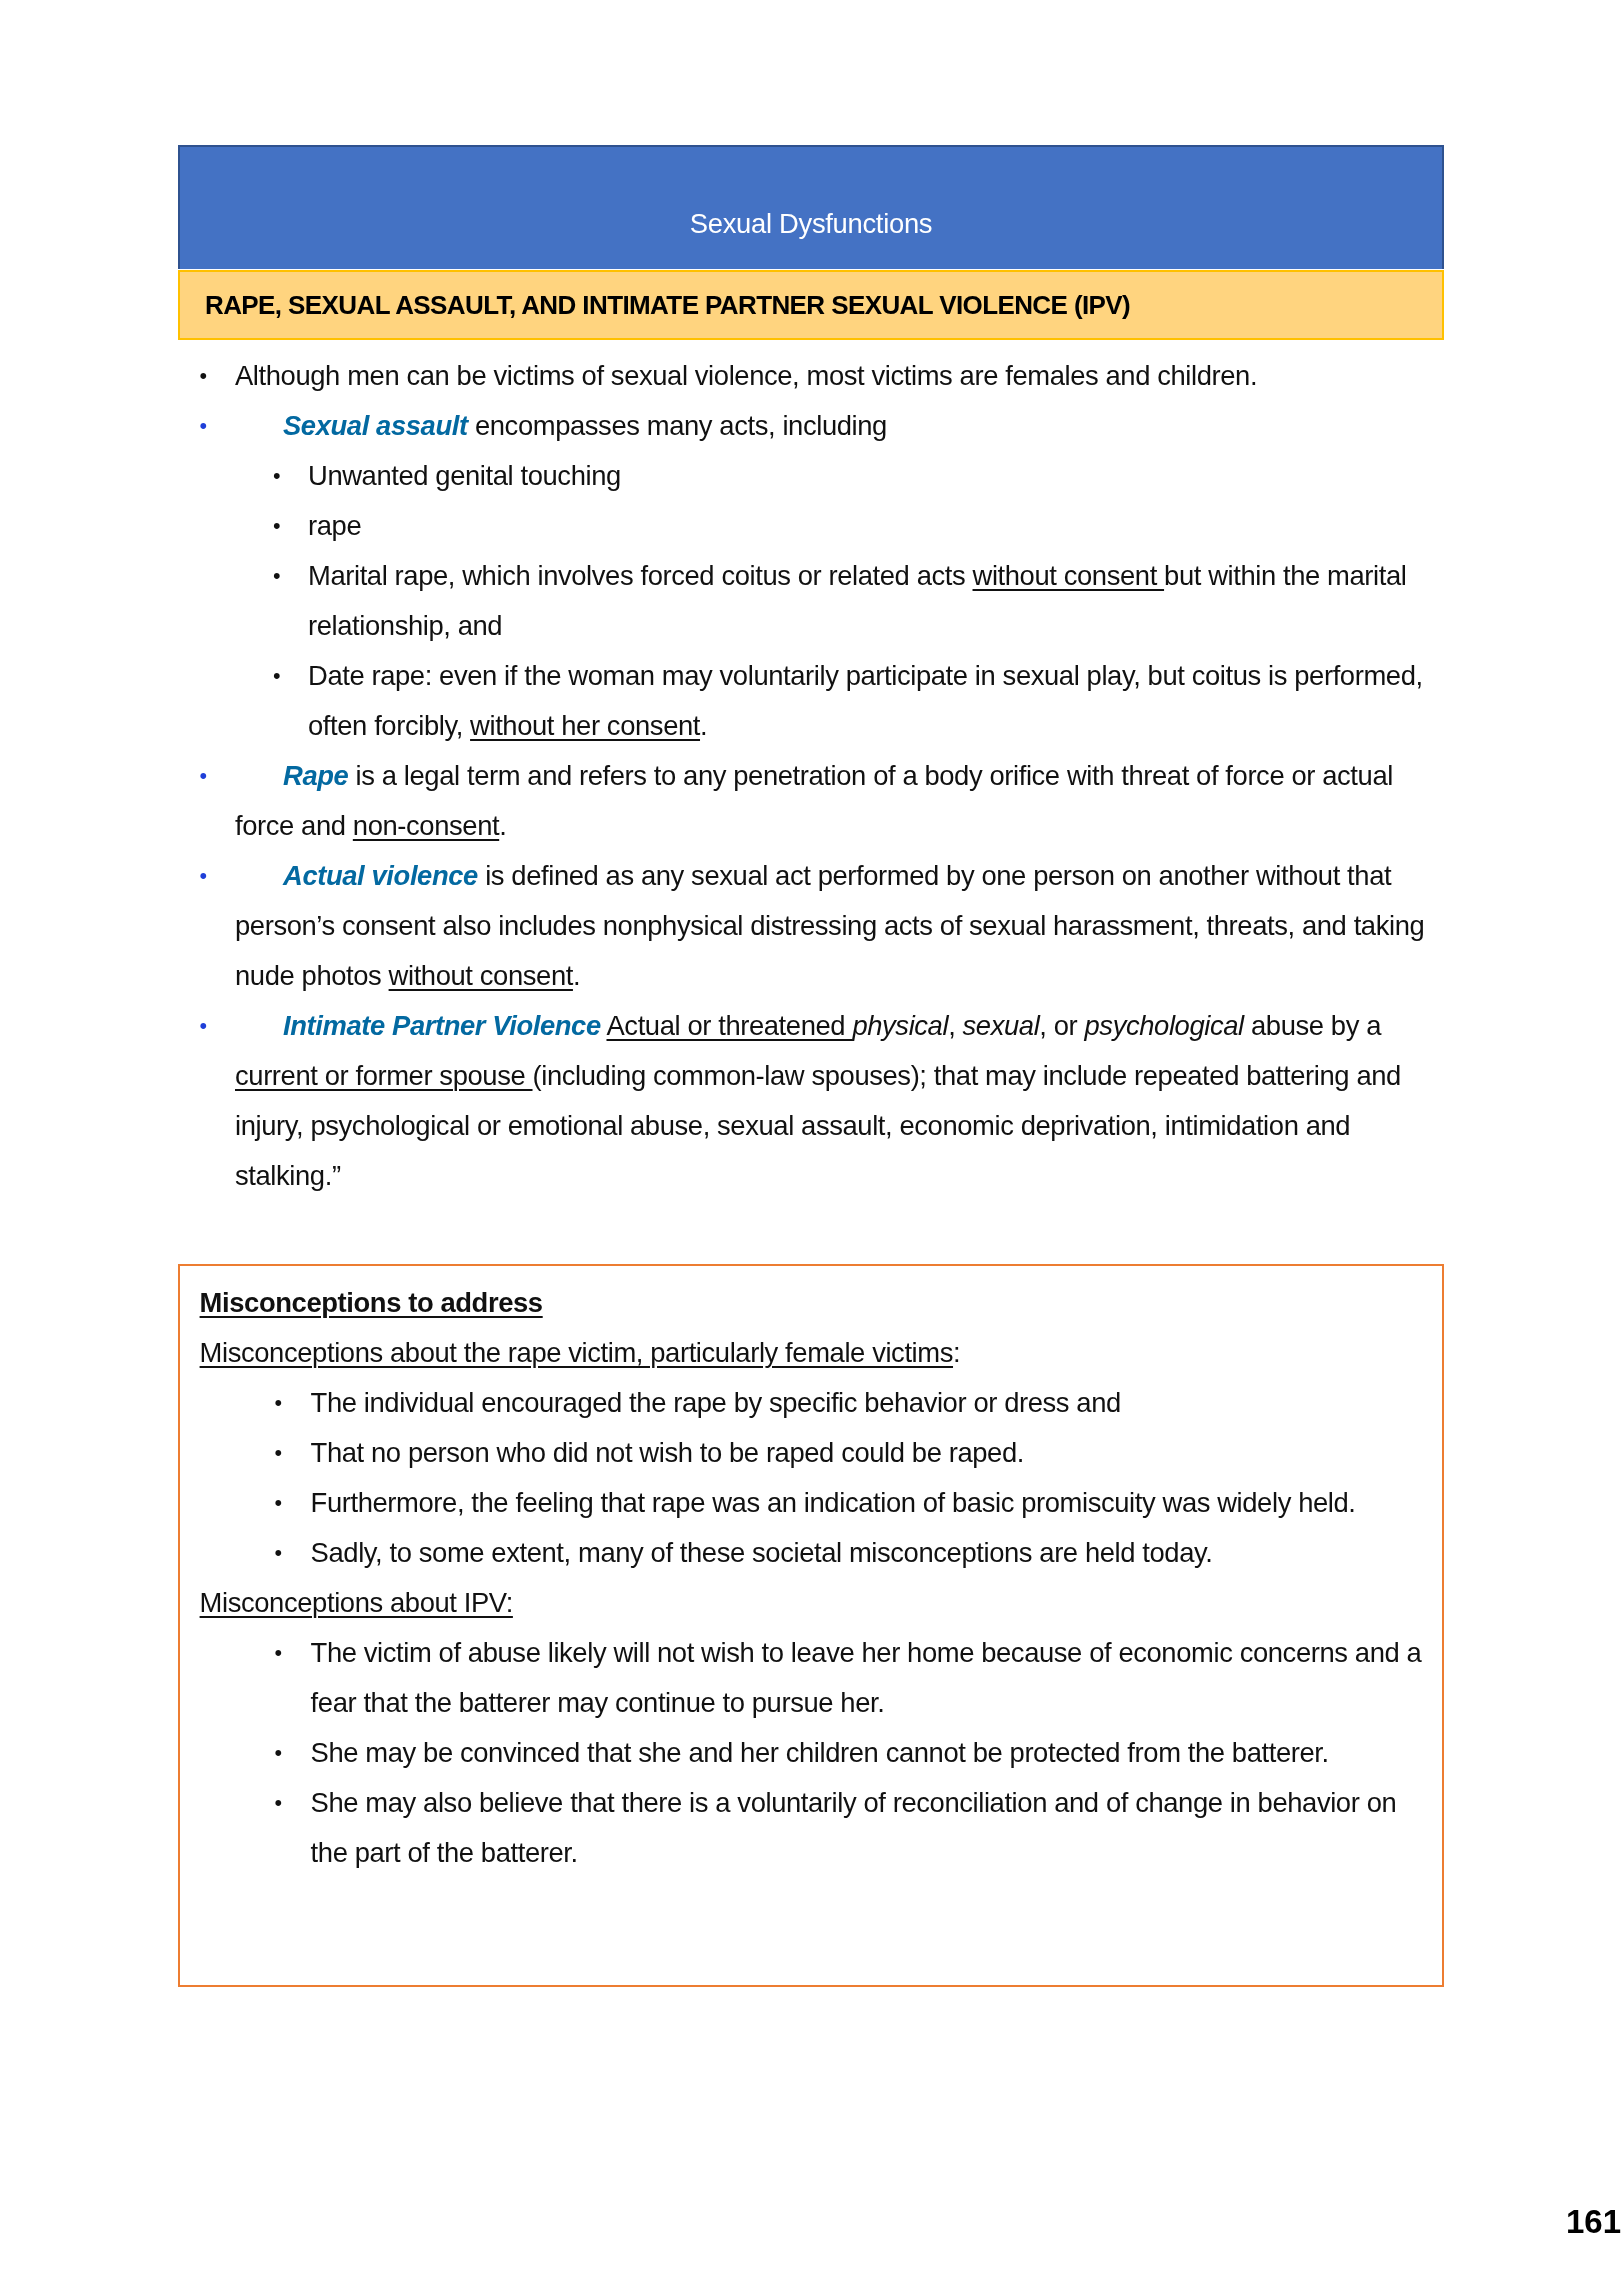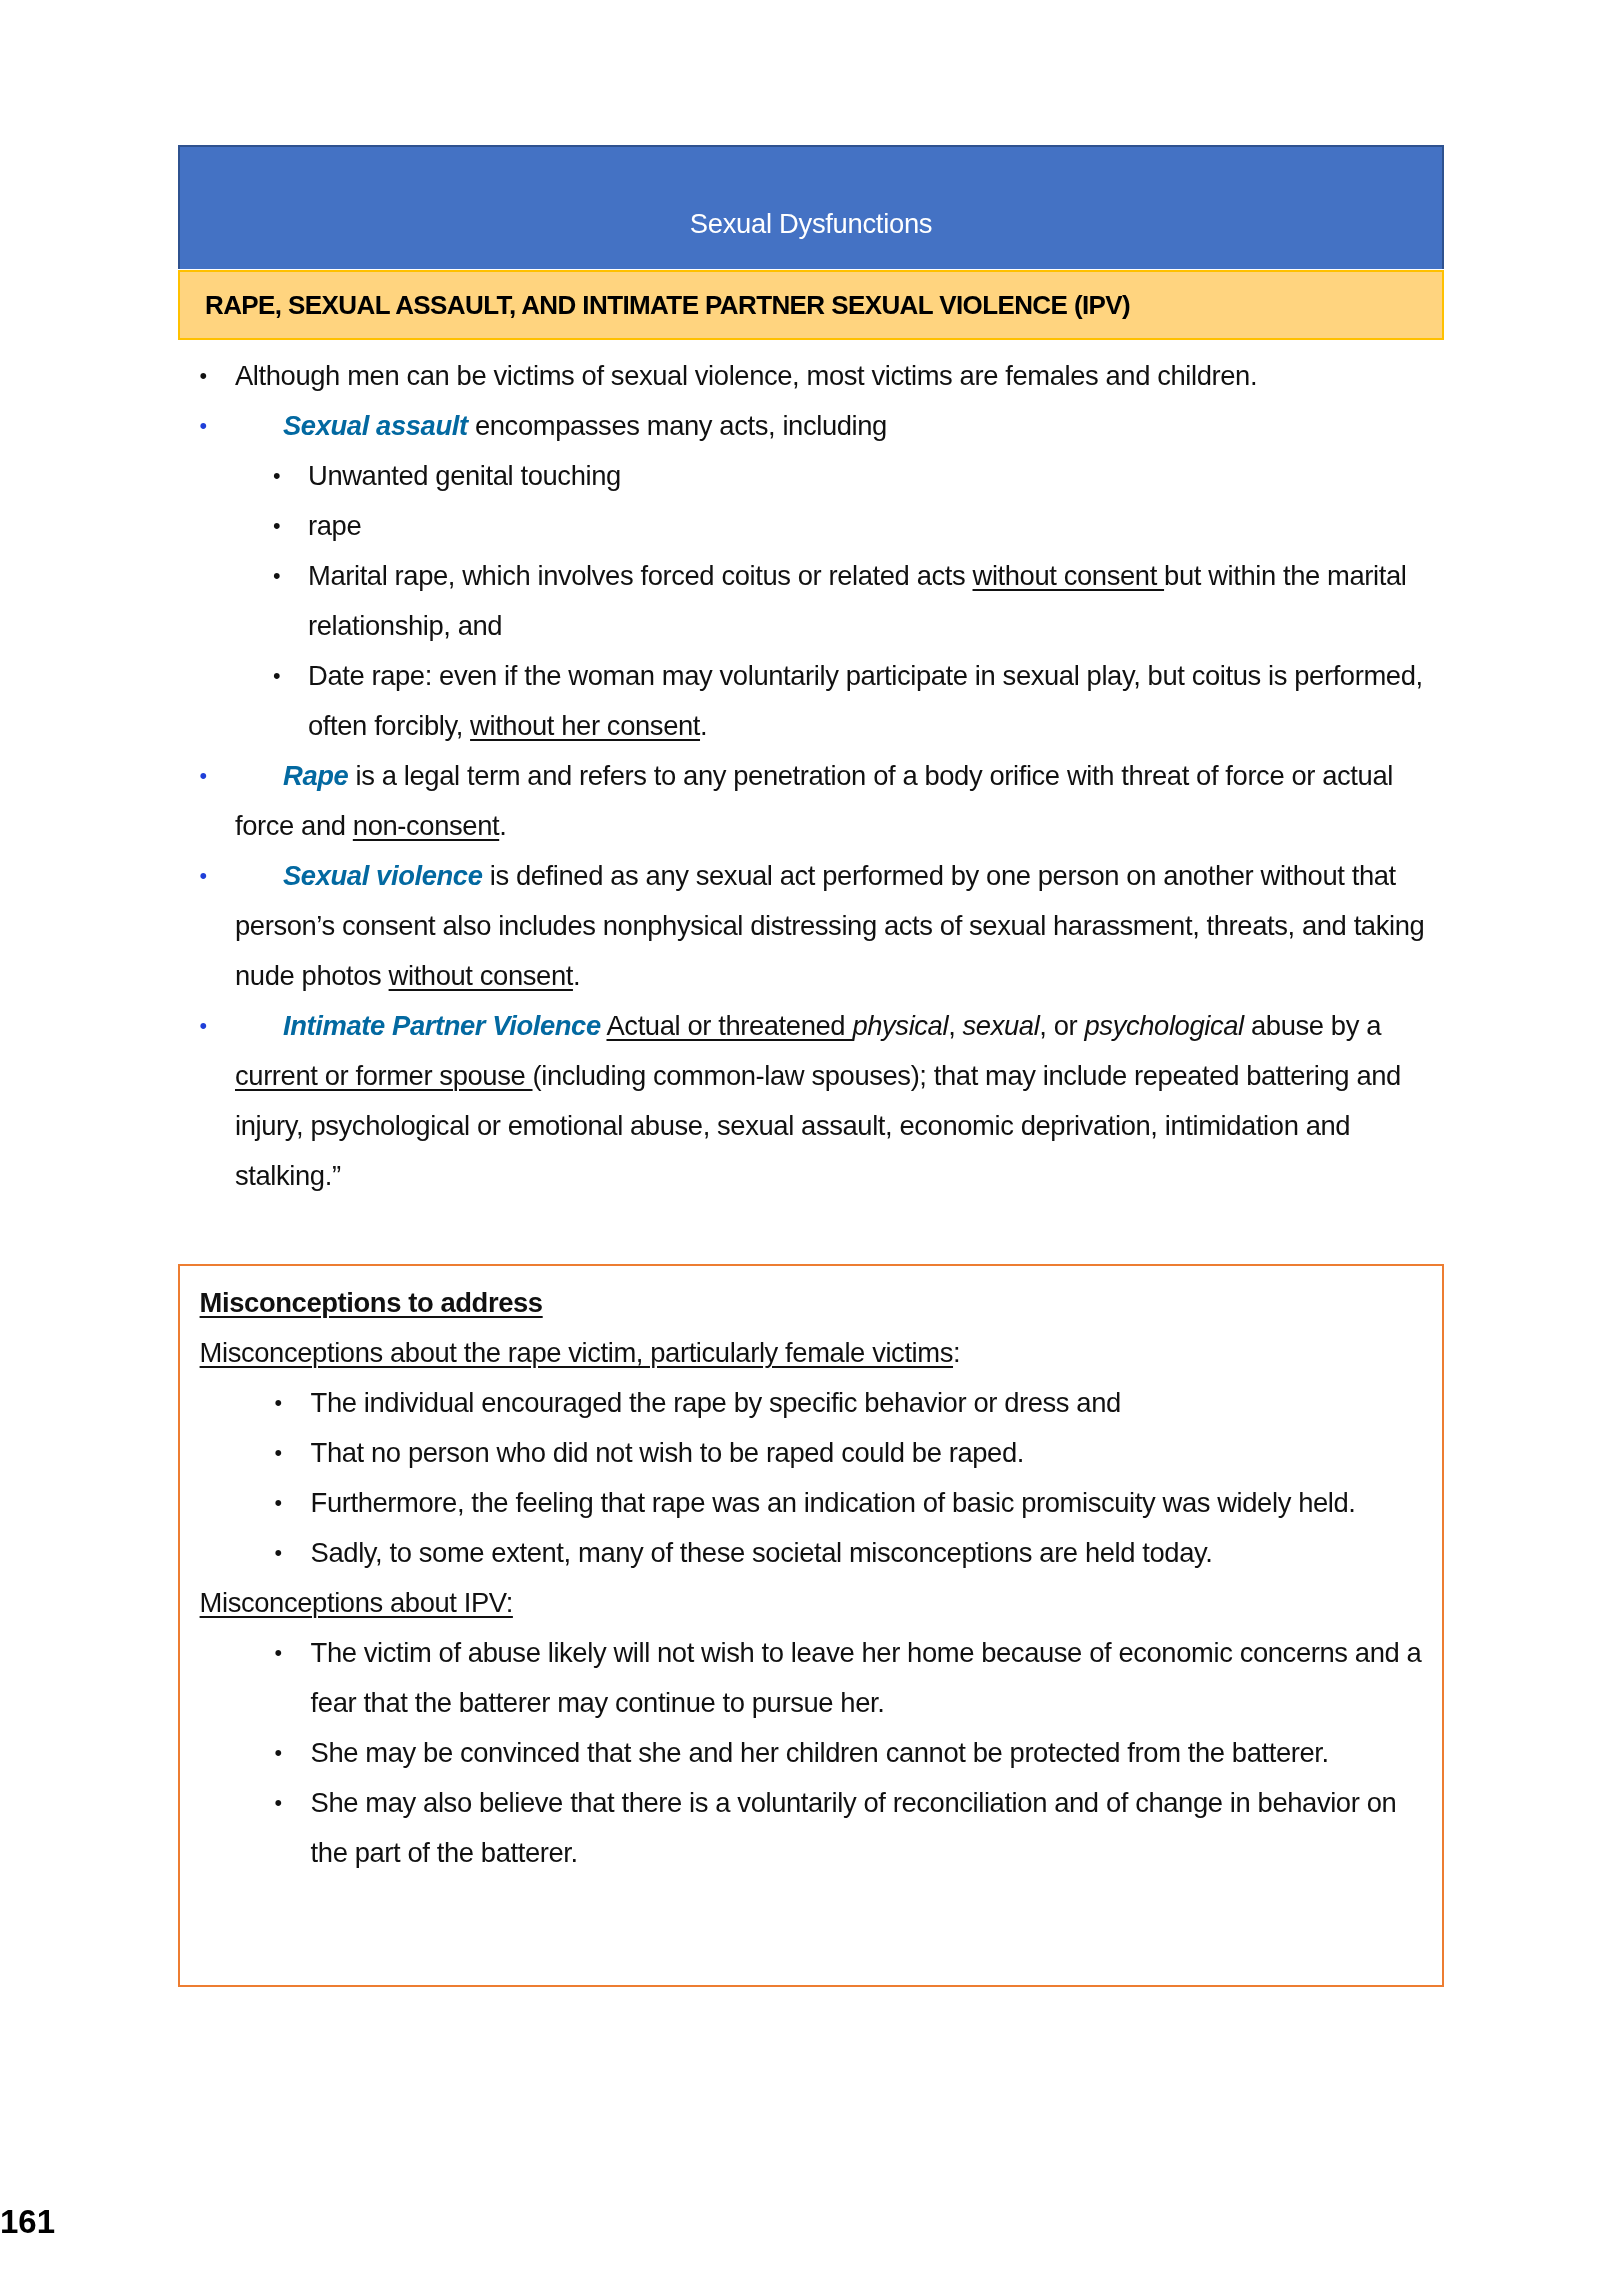--- a/index.html
+++ b/index.html
@@ -24,21 +24,21 @@
   .term { color: #0369a1; font-weight: bold; font-style: italic; margin-left: 48px; }
   .u { text-decoration: underline; text-underline-offset: 3.9px; text-decoration-thickness: 2px; }
   .i { font-style: italic; }
   .misc-box { position: absolute; left: 178px; top: 1264px; width: 1266px; height: 723px;
               border: 2.9px solid #ED7D31; box-sizing: border-box; }
   .misc-content { position: absolute; left: 19.6px; top: 11.8px; width: 1225px; font-size: 27.4px; line-height: 50px; letter-spacing: -0.4px; }
   .misc-heading { font-weight: bold; text-decoration: underline; text-underline-offset: 3.9px; text-decoration-thickness: 2px; }
   .misc-sub { text-decoration: underline; text-underline-offset: 3.9px; text-decoration-thickness: 2px; }
   .misc-content .lvl2 { padding-left: 111px; }
   .misc-content .lvl2 .bullet { left: 75px; }
-  .page-number { position: absolute; left: 0; width: 1621px; top: 2203px; text-align: left;
+  .page-number { position: absolute; left: 0; width: 1621px; top: 2203px; text-align: right;
                  font-weight: bold; font-size: 33px; font-family: "Liberation Sans", sans-serif; color: #000; }
 </style>
 </head>
 <body>
 
 <div class="header-box">
   <span class="header-title">Sexual Dysfunctions</span>
 </div>
 
 <div class="section-band">
@@ -72,21 +72,21 @@
     <span>Date rape: even if the woman may voluntarily participate in sexual play, but coitus is performed, often forcibly, </span><span class="u">without her consent</span><span>.</span>
   </div>
 
   <div class="item lvl1">
     <span class="bullet blue">•</span>
     <span class="term">Rape</span><span> is a legal term and refers to any penetration of a body orifice with threat of force or actual force and </span><span class="u">non-consent</span><span>.</span>
   </div>
 
   <div class="item lvl1">
     <span class="bullet blue">•</span>
-    <span class="term">Sexual violence</span><span> is defined as any sexual act performed by one person on another without that person’s consent also includes nonphysical distressing acts of sexual harassment, threats, and taking nude photos </span><span class="u">without consent</span><span>.</span>
+    <span class="term">Actual violence</span><span> is defined as any sexual act performed by one person on another without that person’s consent also includes nonphysical distressing acts of sexual harassment, threats, and taking nude photos </span><span class="u">without consent</span><span>.</span>
   </div>
 
   <div class="item lvl1">
     <span class="bullet blue">•</span>
     <span class="term">Intimate Partner Violence</span><span> </span><span class="u">Actual or threatened </span><span class="i">physical</span><span>, </span><span class="i">sexual</span><span>, or </span><span class="i">psychological</span><span> abuse by a </span><span class="u">current or former spouse </span><span>(including common-law spouses); that may include repeated battering and injury, psychological or emotional abuse, sexual assault, economic deprivation, intimidation and stalking.”</span>
   </div>
 </div>
 
 <div class="misc-box">
   <div class="misc-content">

